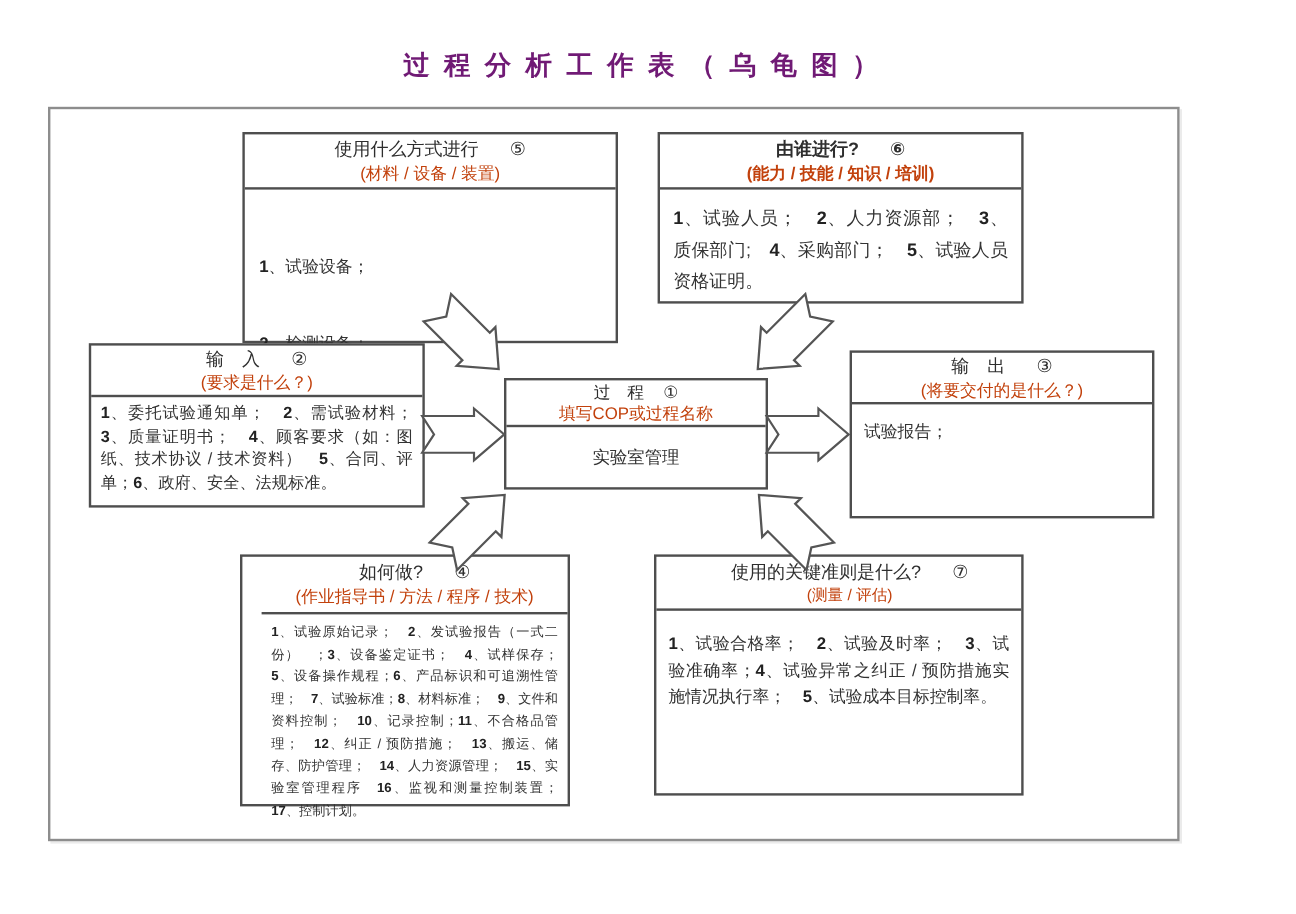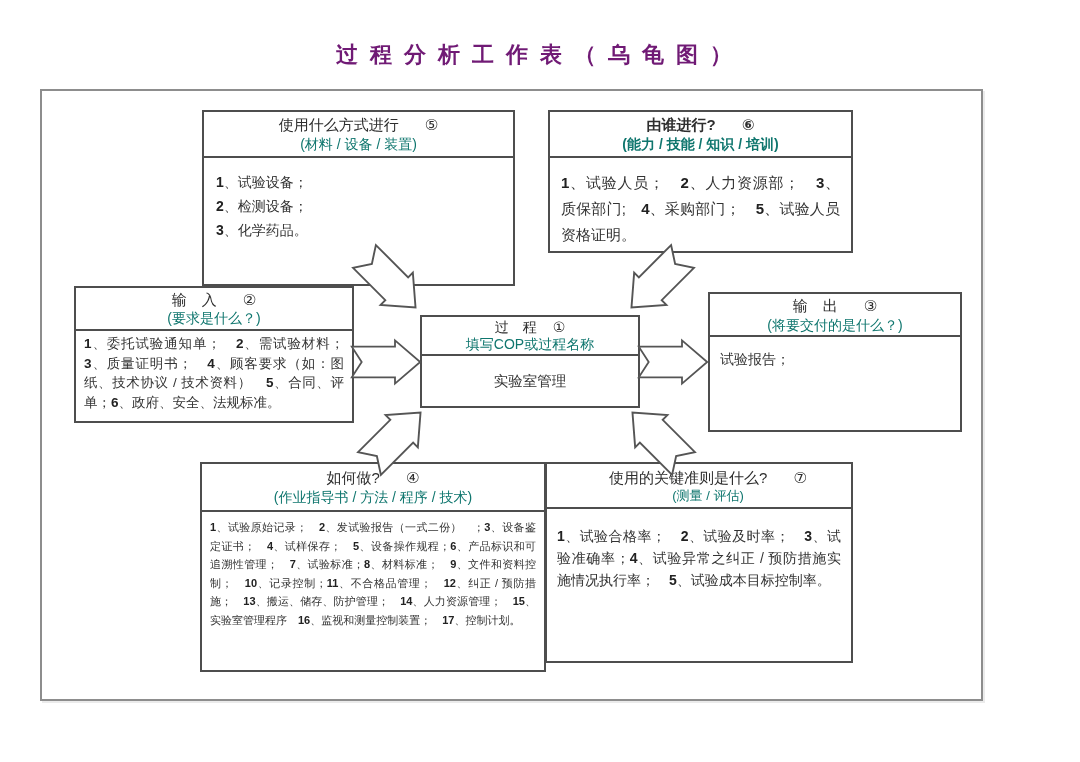--- a/index.html
+++ b/index.html
@@ -11,28 +11,28 @@
 
   .frame { position:absolute; left:40px; top:89px; width:939px; height:608px;
            border:2px solid #8d8d8d; box-shadow:2px 2px 0 rgba(0,0,0,0.08); }
 
   .box { position:absolute; background:#fff; border:2px solid #4e4e4e; box-sizing:border-box;
          display:flex; flex-direction:column; }
   .box-header { border-bottom:2px solid #4e4e4e; text-align:center;
                 display:flex; flex-direction:column; justify-content:center; flex:0 0 auto; }
   .hd-line { font-size:15px; line-height:20px; color:#2e2e2e; white-space:nowrap; }
   .hd-num  { margin-left:26px; }
-  .hd-sub  { font-size:14px; line-height:18px; color:#0f766e; white-space:nowrap; }
+  .hd-sub  { font-size:14px; line-height:18px; color:#c2410c; white-space:nowrap; }
   .box-body { flex:1 1 auto; text-align:justify; color:#333; }
 
   
   .box-method   { left:202px; top:110px; width:313px; height:176px; }
   .box-method   .box-header { height:44px; }
   .box-method   .box-body { padding:12px 12px 0 12px; font-size:14px; }
-  .box-method   .list-item { line-height:24px; text-align:left; }
+  .box-method   .list-item { line-height:24px; text-align:left;margin-top:40px; }
 
   .box-who      { left:548px; top:110px; width:305px; height:143px; }
   .box-who      .box-header { height:44px;font-weight:bold; }
   .box-who      .box-body { padding:12px 11px 0 11px; font-size:15px; line-height:26px; }
 
   .box-input    { left:74px;  top:286px; width:280px; height:137px; }
   .box-input    .box-header { height:41px; }
   .box-input    .hd-line { font-size:15px; line-height:20px; }
   .box-input    .hd-sub  { font-size:14px; line-height:17px; }
   .box-input    .box-body { padding:3px 8px 0 8px; font-size:13.5px; line-height:19.5px; }
@@ -42,21 +42,21 @@
   .box-output   .box-body { padding:14px 10px 0 10px; font-size:14px; text-align:left; }
 
   .box-process  { left:420px; top:315px; width:220px; height:93px; }
   .box-process  .box-header { height:37px; }
   .box-process  .hd-line { font-size:14px; line-height:18px; }
   .box-process  .hd-sub  { font-size:14px; line-height:17px; }
   .box-process  .hd-num  { margin-left:16px; }
   .box-process  .box-body { display:flex; align-items:center; justify-content:center;
                             font-size:14.5px; text-align:center; }
 
-  .box-how      { left:200px; top:462px; width:346px; height:210px; }
+  .box-how      { left:200px; top:462px; width:275px; height:210px;padding-left:16px; }
   .box-how      .box-header { height:46px; }
   .box-how      .box-body { padding:6px 8px 0 8px; font-size:11px; line-height:18.6px; }
 
   .box-criteria { left:545px; top:462px; width:308px; height:201px; }
   .box-criteria .box-header { height:43px;padding-left:18px; }
   .box-criteria .hd-sub { font-size:13px; line-height:16px; }
   .box-criteria .box-body { padding:16px 10px 0 10px; font-size:14px; line-height:22px; }
 
   
   .arrow { position:absolute; width:76px; height:54px; }

